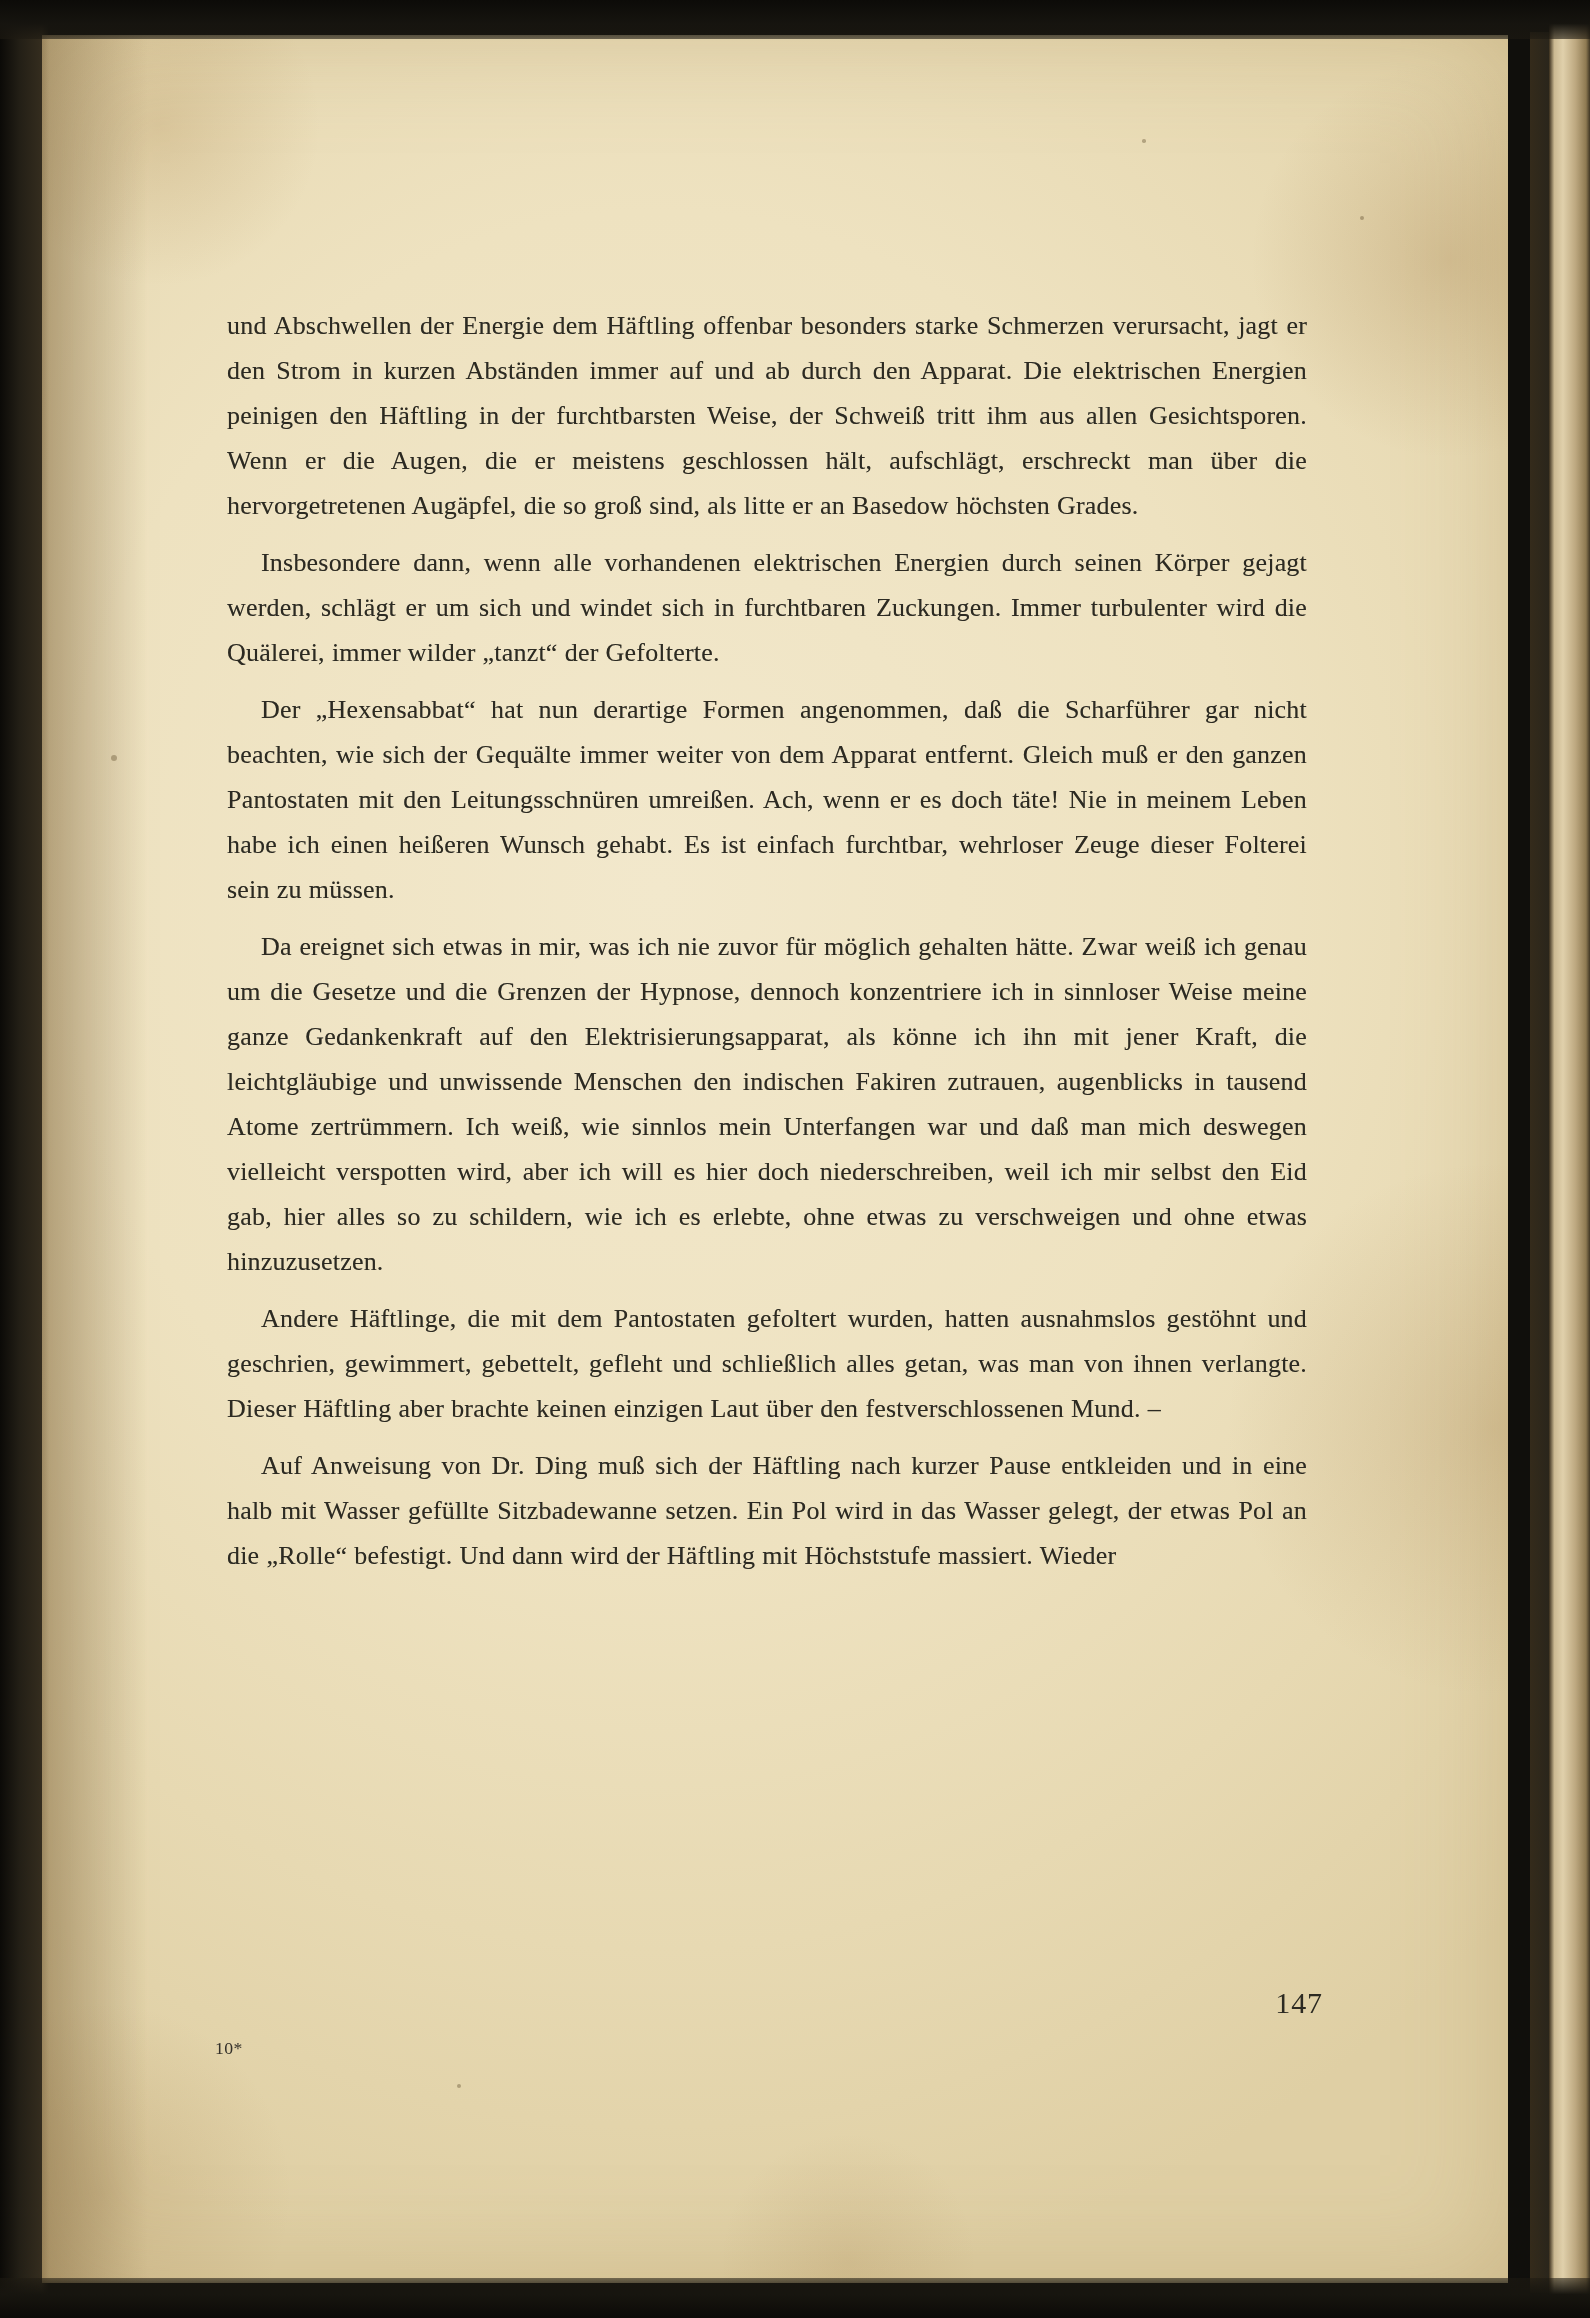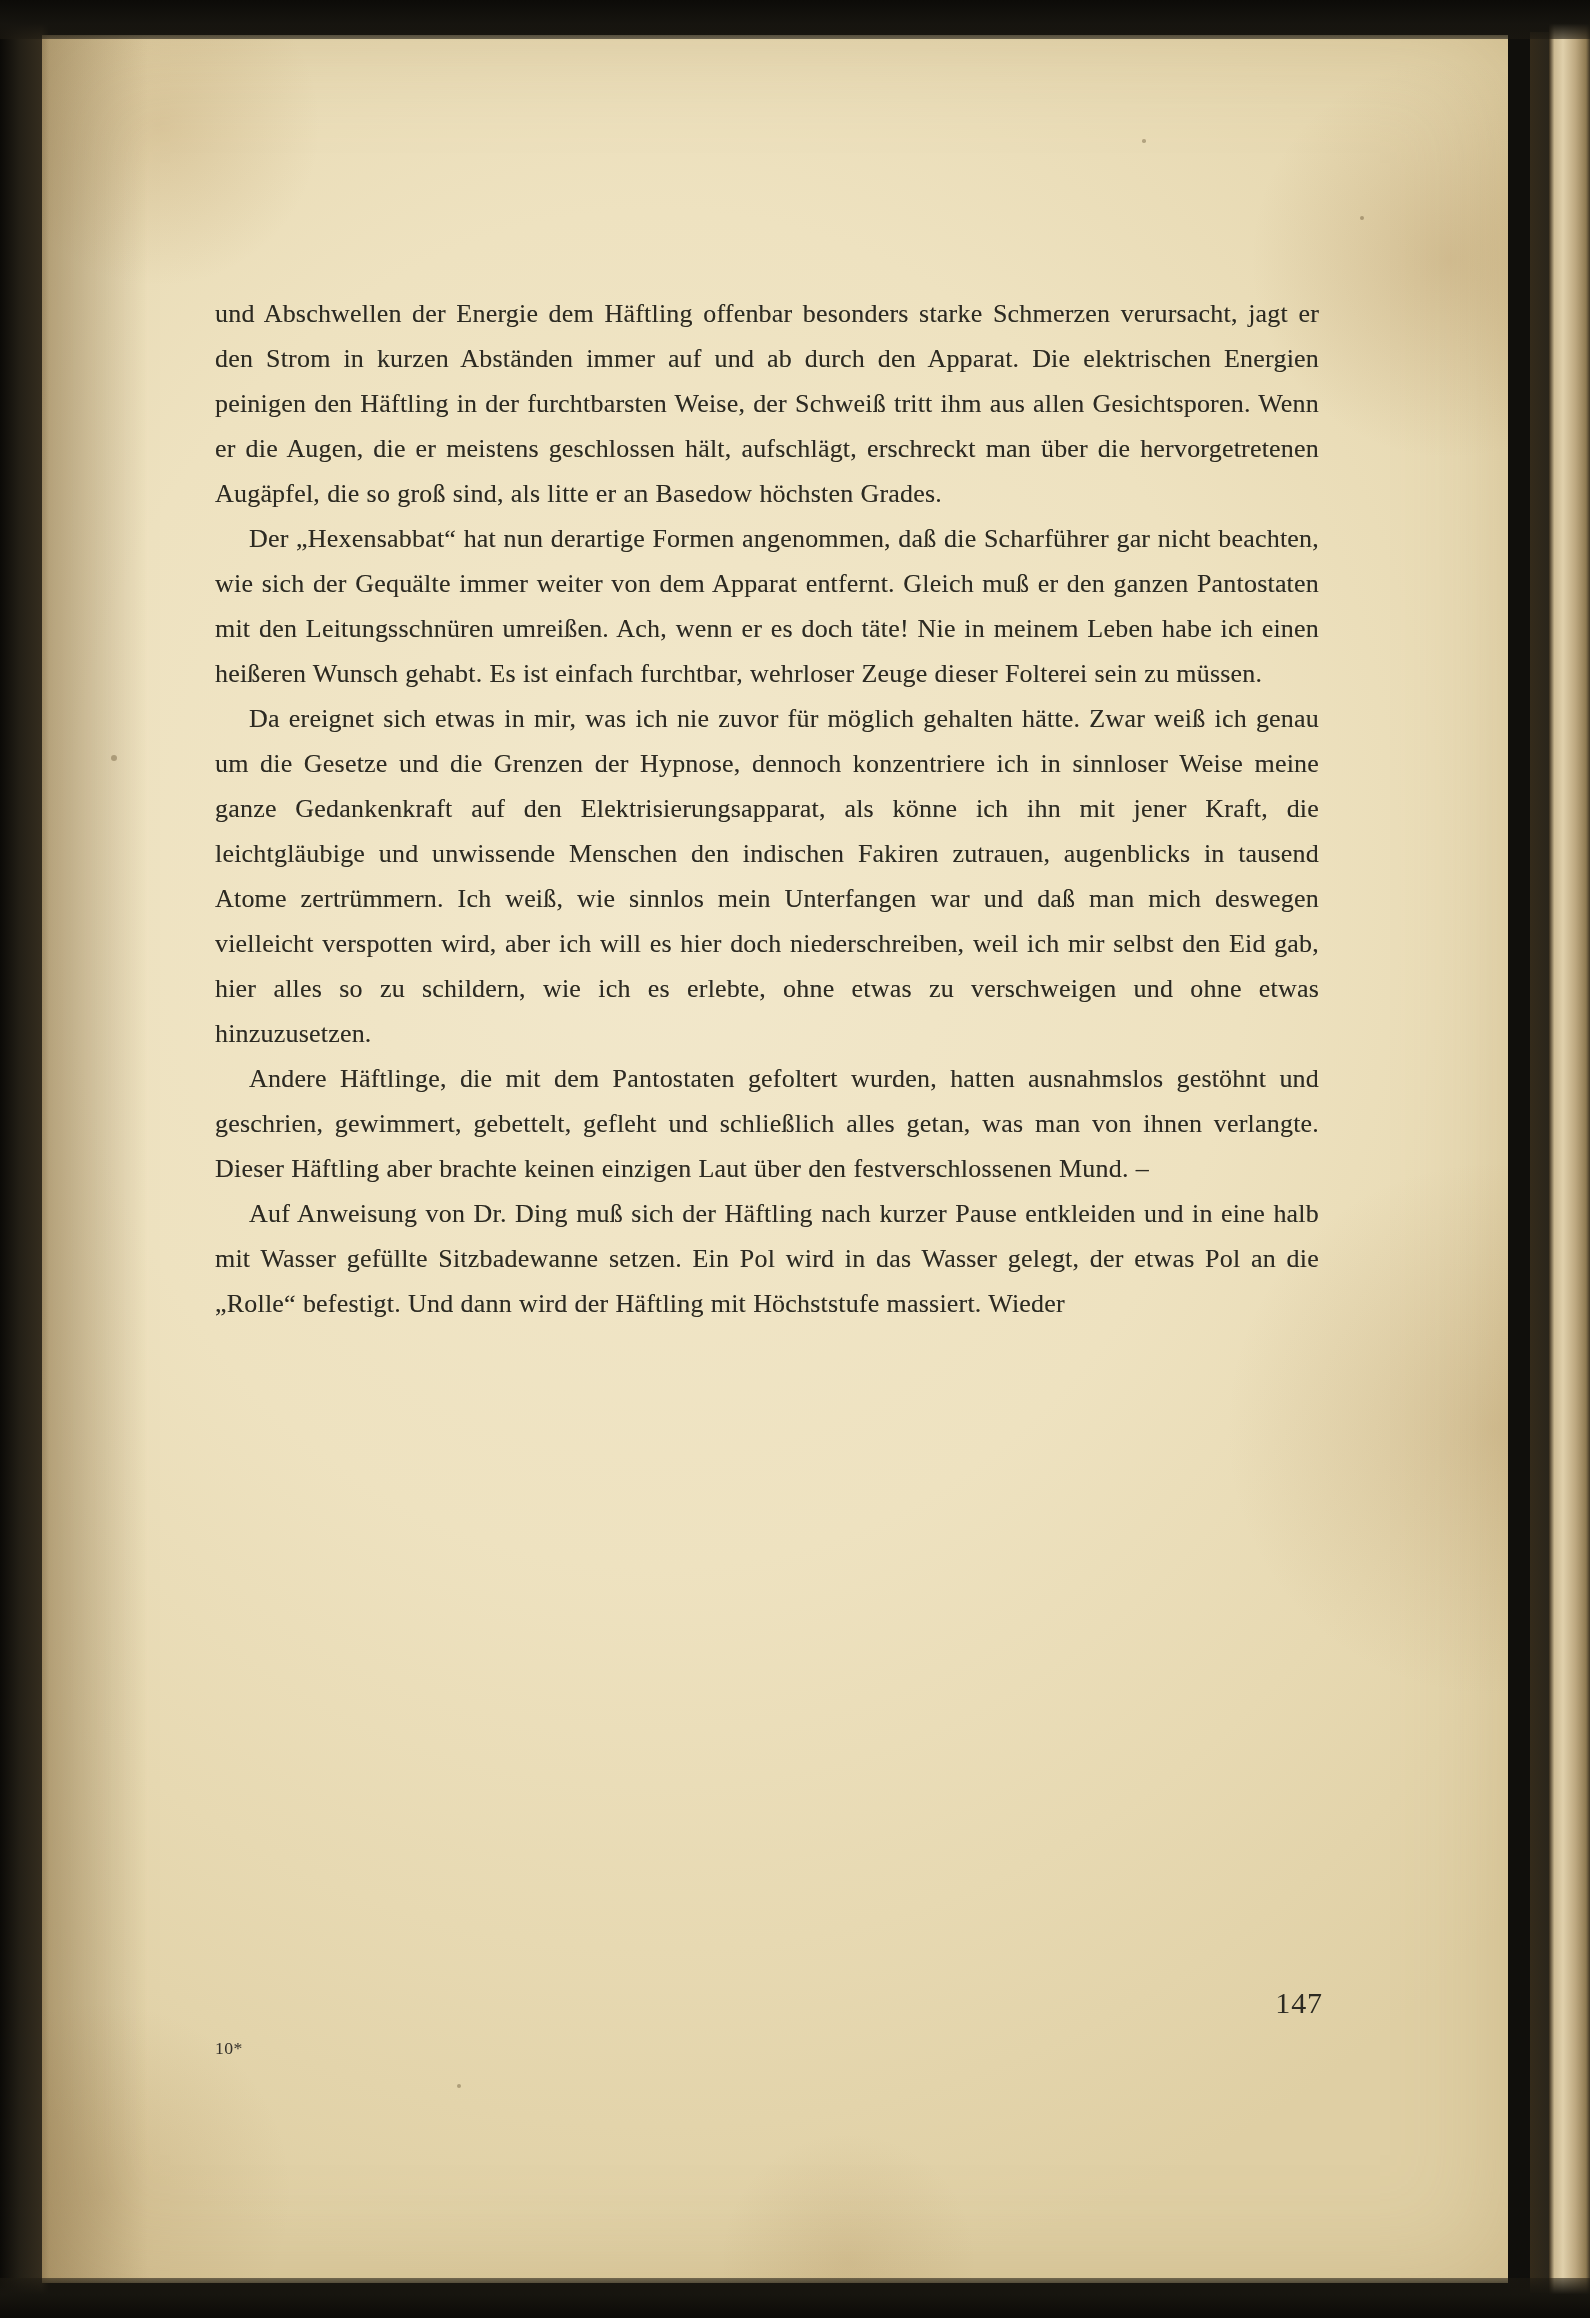--- a/index.html
+++ b/index.html
@@ -103,21 +103,21 @@
   }
 
   
   #text-block {
     position: absolute;
     left: 173px;
     top: 256px;
     width: 1104px;
   }
   .para {
-    margin: 0;
+    margin: 12px;
     color: #2c2a22;
     font-size: 26px;
     line-height: 45px;
     text-align: justify;
     text-justify: inter-word;
     letter-spacing: 0.2px;
     word-spacing: 0.4px;
     text-rendering: optimizeLegibility;
   }
   .para + .para { text-indent: 34px; }
@@ -154,20 +154,21 @@
   }
 </style>
 </head>
 <body>
 
 <div id="scan">
 
   <div id="page">
     <div id="text-block">
       <p class="para">und Abschwellen der Energie dem Häftling offenbar besonders starke Schmerzen verursacht, jagt er den Strom in kurzen Abständen immer auf und ab durch den Apparat. Die elektrischen Energien peinigen den Häftling in der furchtbarsten Weise, der Schweiß tritt ihm aus allen Gesichtsporen. Wenn er die Augen, die er meistens geschlossen hält, aufschlägt, erschreckt man über die hervorgetretenen Augäpfel, die so groß sind, als litte er an Basedow höchsten Grades.</p>
+      <p class="para">Insbesondere dann, wenn alle vorhandenen elektrischen Energien durch seinen Körper gejagt werden, schlägt er um sich und windet sich in furchtbaren Zuckungen. Immer turbulenter wird die Quälerei, immer wilder „tanzt“ der Gefolterte.</p>
       <p class="para">Der „Hexensabbat“ hat nun derartige Formen angenommen, daß die Scharführer gar nicht beachten, wie sich der Gequälte immer weiter von dem Apparat entfernt. Gleich muß er den ganzen Pantostaten mit den Leitungsschnüren umreißen. Ach, wenn er es doch täte! Nie in meinem Leben habe ich einen heißeren Wunsch gehabt. Es ist einfach furchtbar, wehrloser Zeuge dieser Folterei sein zu müssen.</p>
       <p class="para">Da ereignet sich etwas in mir, was ich nie zuvor für möglich gehalten hätte. Zwar weiß ich genau um die Gesetze und die Grenzen der Hypnose, dennoch konzentriere ich in sinnloser Weise meine ganze Gedankenkraft auf den Elektrisierungsapparat, als könne ich ihn mit jener Kraft, die leichtgläubige und unwissende Menschen den indischen Fakiren zutrauen, augenblicks in tausend Atome zertrümmern. Ich weiß, wie sinnlos mein Unterfangen war und daß man mich deswegen vielleicht verspotten wird, aber ich will es hier doch niederschreiben, weil ich mir selbst den Eid gab, hier alles so zu schildern, wie ich es erlebte, ohne etwas zu verschweigen und ohne etwas hinzuzusetzen.</p>
       <p class="para">Andere Häftlinge, die mit dem Pantostaten gefoltert wurden, hatten ausnahmslos gestöhnt und geschrien, gewimmert, gebettelt, gefleht und schließlich alles getan, was man von ihnen verlangte. Dieser Häftling aber brachte keinen einzigen Laut über den festverschlossenen Mund. –</p>
       <p class="para">Auf Anweisung von Dr. Ding muß sich der Häftling nach kurzer Pause entkleiden und in eine halb mit Wasser gefüllte Sitzbadewanne setzen. Ein Pol wird in das Wasser gelegt, der etwas Pol an die „Rolle“ befestigt. Und dann wird der Häftling mit Höchststufe massiert. Wieder</p>
     </div>
 
     <div id="footer-left">10*</div>
     <div id="footer-right">147</div>
 
     <span class="speck" style="left:69px;  top:720px;  width:6.2px;  height:6.2px;"></span>

